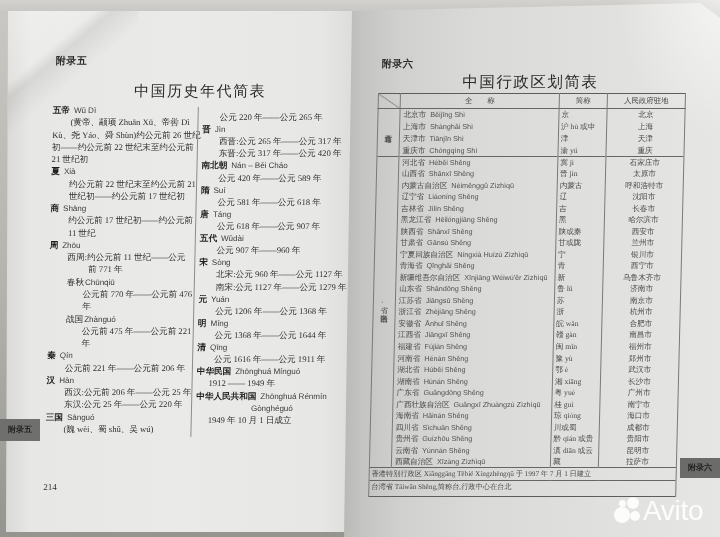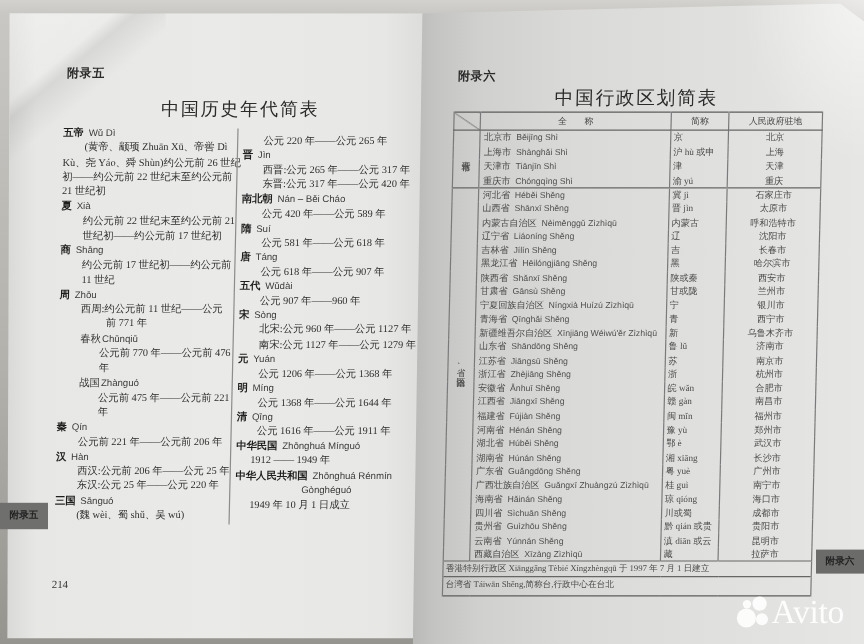--- a/index.html
+++ b/index.html
@@ -48,21 +48,21 @@
 .adm td.nm{padding-left:3px;}
 .adm td.nm .py{font-family:"Liberation Sans",sans-serif;font-size:7.2px;margin-left:4px;color:#505050;}
 .adm td.ab{padding-left:2px;}
 .adm td.st{text-align:center;}
 .adm td.cat{vertical-align:middle;text-align:center;}
 .vt{writing-mode:vertical-rl;text-orientation:upright;display:inline-block;font-size:7.4px;letter-spacing:.5px;position:relative;top:-6px;color:#4a4a4a;}
 .adm tr.note td{border-top:1px solid #666;padding-left:2px;font-size:7.2px;}
 .adm tr.n0 td{height:13px;line-height:12px;}
 .adm tr.n1 td{height:16px;line-height:10px;vertical-align:top;padding-top:1px;}
 .wm-dot{position:absolute;border-radius:50%;background:rgba(255,255,255,.88);}
-.wm-text{position:absolute;left:643px;top:497px;font-family:Liberation Serif, serif;font-size:28px;line-height:28px;color:rgba(255,255,255,.9);letter-spacing:-.3px;}
+.wm-text{position:absolute;left:643px;top:497px;font-family:Liberation Sans, sans-serif;font-size:28px;line-height:28px;color:rgba(255,255,255,.9);letter-spacing:-.3px;}
 </style>
 </head>
 <body>
 
 <div class="page-left"></div>
 <div class="curl"></div>
 <div class="page-right"></div>
 <div class="glare"></div>
 
 <div class="skewL">

